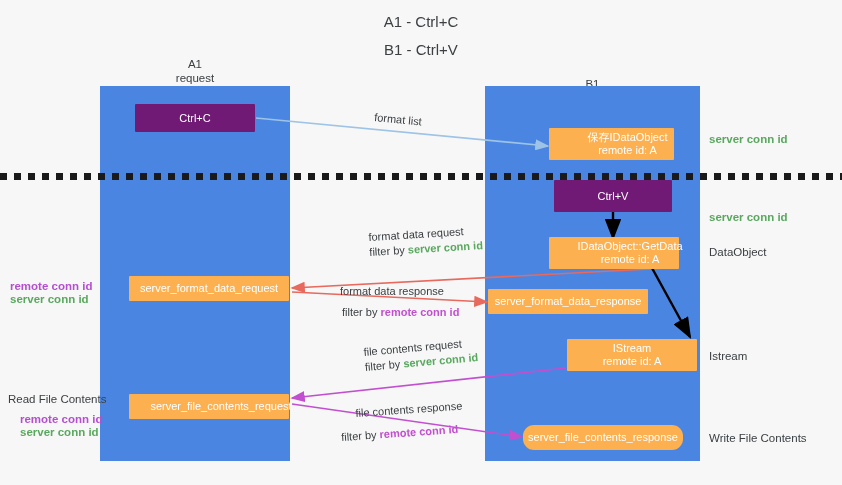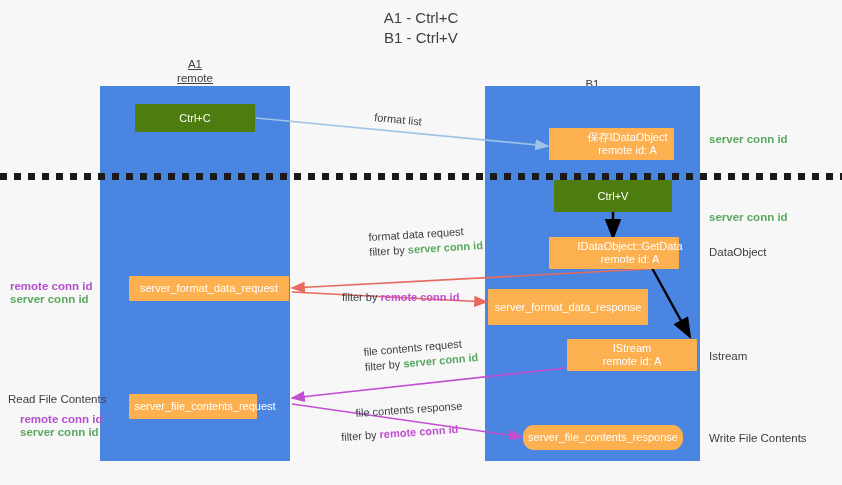--- a/index.html
+++ b/index.html
@@ -13,33 +13,32 @@
     color: #3c4043;
     overflow: hidden;
   }
   .stage { position: absolute; inset: 0; }
 
   .title {
     position: absolute;
     left: 0; right: 0; top: 8px;
     text-align: center;
     font-size: 15px;
-    line-height: 20px;
+    line-height: 28px;
     color: #3c4043;
     white-space: pre;
   }
 
   .col-head {
     position: absolute;
     text-align: center;
     font-size: 11.5px;
     line-height: 14px;
     color: #3c4043;
     white-space: pre;
-    text-decoration: underline;
   }
   .col-head.a1 { left: 100px; width: 190px; top: 57px; }
   .col-head.b1 { left: 485px; width: 215px; top: 57px; margin-top: 20px; }
 
   .lane {
     position: absolute;
     background: #4a86e1;
     top: 86px;
     height: 375px;
   }
@@ -53,21 +52,21 @@
     flex-direction: column;
     align-items: center;
     justify-content: center;
     text-align: center;
     color: #ffffff;
     font-size: 11px;
     line-height: 13px;
     border-radius: 1px;
     white-space: pre;
   }
-  .box.green { background: #4d7c0f; justify-content: center; }
+  .box.green { background: #701a75; justify-content: center; }
   .box.orange { background: #fcb050; }
 
   .side-label {
     position: absolute;
     font-size: 11.5px;
     line-height: 14px;
     white-space: pre;
   }
   .c-green { color: #5aa85f; font-weight: bold; }
   .c-purple { color: #b44fd0; font-weight: bold; }
@@ -100,21 +99,21 @@
   }
 </style>
 </head>
 <body>
 
 <div class="stage">
 
   <div class="title">A1 - Ctrl+C
 B1 - Ctrl+V</div>
 
-  <div class="col-head a1"><span>A1</span><br><span>remote</span></div>
+  <div class="col-head a1"><span>A1</span><br><span>request</span></div>
   <div class="col-head b1"><span>B1</span><br><span>connection</span></div>
 
   <div class="lane a1"></div>
   <div class="lane b1"></div>
 
   <svg class="arrows">
     <defs>
       <marker id="ah-blue" markerWidth="9" markerHeight="7" refX="8" refY="3.5" orient="auto">
         <polygon points="0 0, 9 3.5, 0 7" fill="#9dc3e6"></polygon>
       </marker>
@@ -153,30 +152,30 @@
 
   <div class="box orange" style="left:549px; top:237px; width:130px; height:32px;padding-left:32px;">
     <span>IDataObject::GetData</span>
     <span>remote id: A</span>
   </div>
 
   <div class="box orange" style="left:129px; top:276px; width:160px; height:25px;">
     <span>server_format_data_request</span>
   </div>
 
-  <div class="box orange" style="left:488px; top:289px; width:160px; height:36px;">
+  <div class="box orange" style="left:488px; top:289px; width:160px; height:25px;">
     <span>server_format_data_response</span>
   </div>
 
   <div class="box orange" style="left:567px; top:339px; width:130px; height:32px;">
     <span>IStream</span>
     <span>remote id: A</span>
   </div>
 
-  <div class="box orange" style="left:129px; top:394px; width:128px; height:25px;padding-left:24px;">
+  <div class="box orange" style="left:129px; top:394px; width:160px; height:25px;padding-left:24px;">
     <span>server_file_contents_request</span>
   </div>
 
   <div class="box orange" style="left:523px; top:425px; width:160px; height:25px;border-radius:11px;">
     <span>server_file_contents_response</span>
   </div>
 
   <div class="side-label c-green" style="left:709px; top:132px;">server conn id</div>
   <div class="side-label c-green" style="left:709px; top:210px;">server conn id</div>
   <div class="side-label c-dark" style="left:709px; top:245px;">DataObject</div>
@@ -192,20 +191,21 @@
   <div class="edge-label" style="left:375px; top:110px; transform: rotate(5.5deg);">
     <span>format list</span>
   </div>
 
   <div class="edge-label" style="left:368px; top:230px; transform: rotate(-3.5deg);">
     <div>format data request</div>
     <div><span>filter by </span><span class="hl-green">server conn id</span></div>
   </div>
 
   <div class="edge-label" style="left:340px; top:284px;">
+    <div>format data response</div>
     <div style="margin-top:6px; margin-left:2px;"><span>filter by </span><span class="hl-purple">remote conn id</span></div>
   </div>
 
   <div class="edge-label" style="left:363px; top:345px; transform: rotate(-5deg);">
     <div>file contents request</div>
     <div><span>filter by </span><span class="hl-green">server conn id</span></div>
   </div>
 
   <div class="edge-label" style="left:355px; top:406px; transform: rotate(-4deg);">
     <div>file contents response</div>

